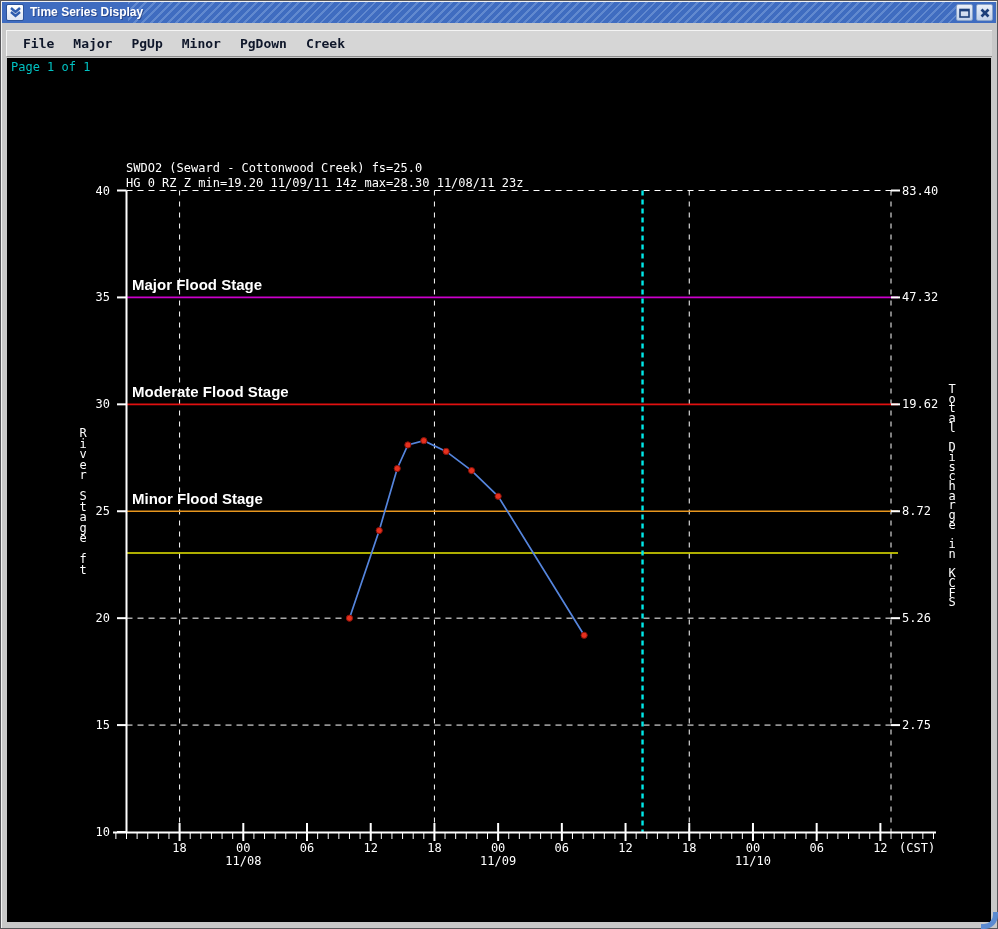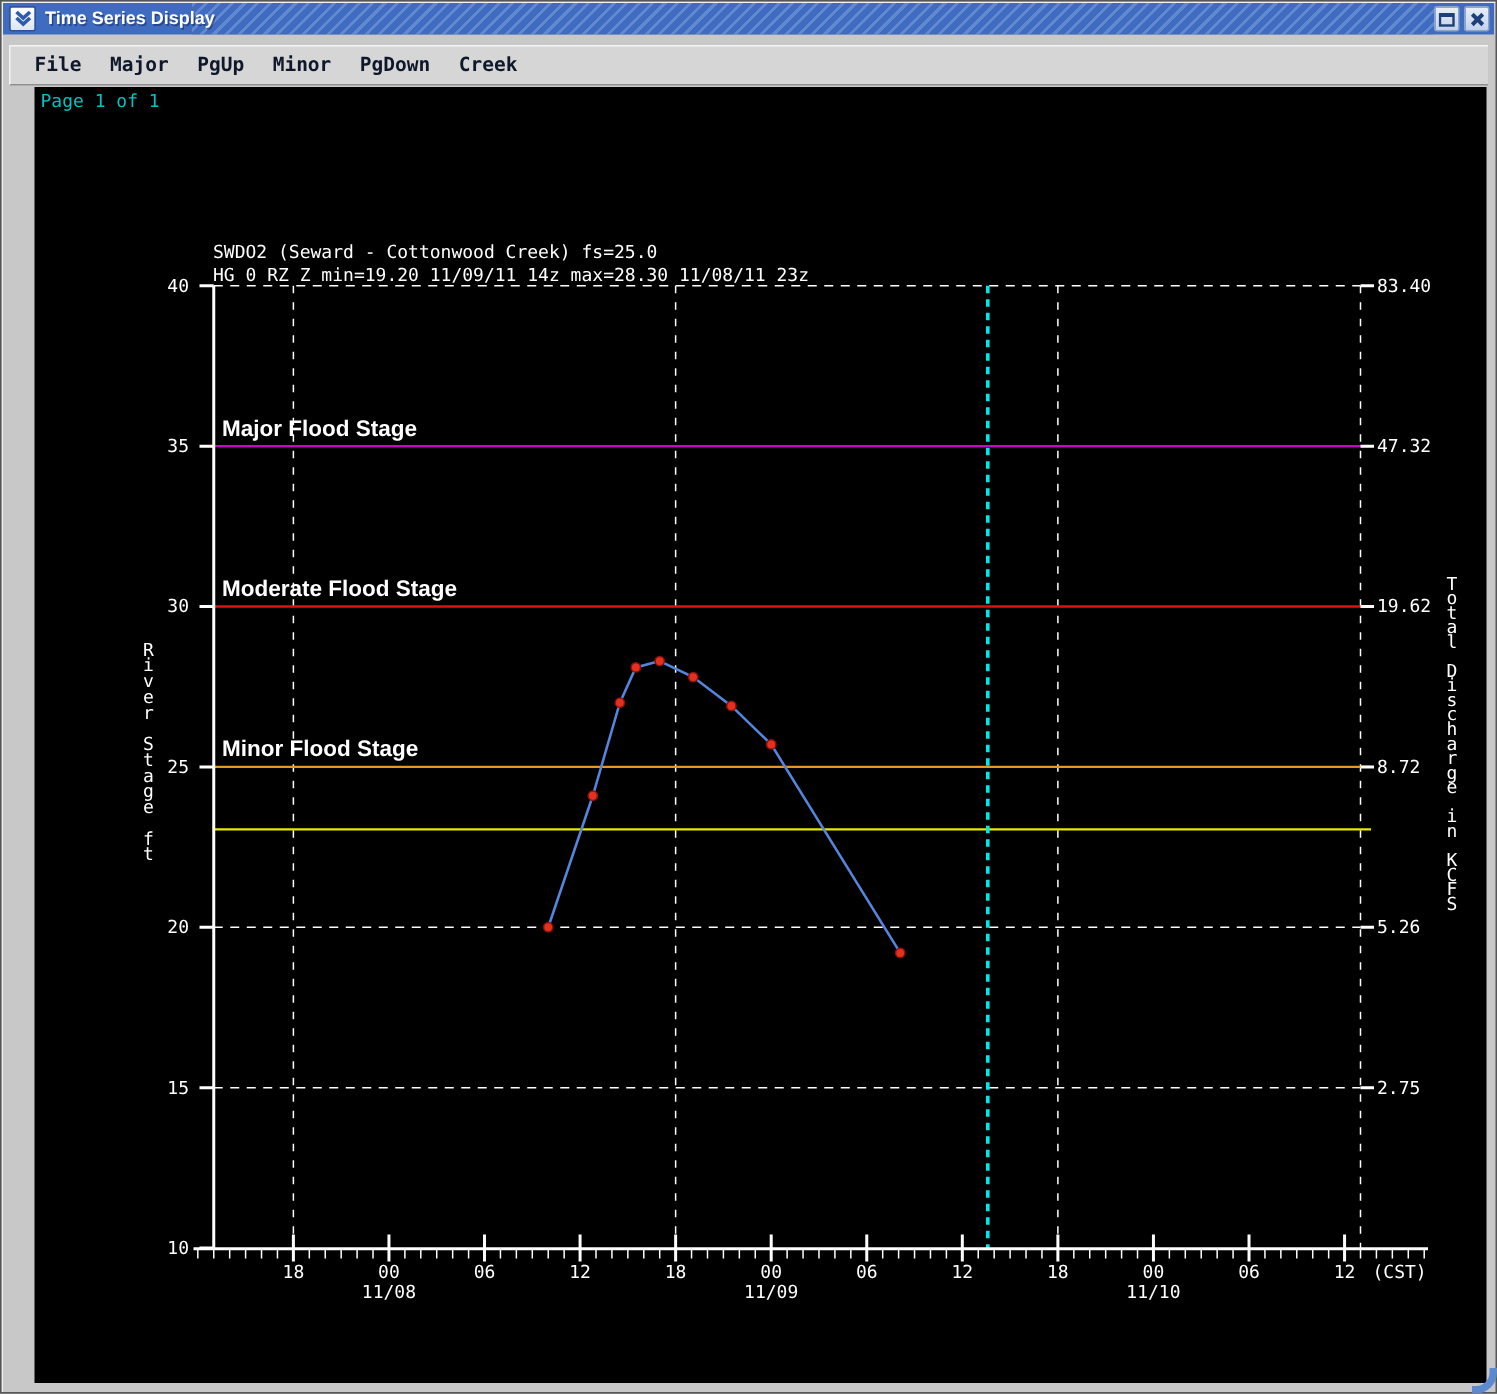--- a/index.html
+++ b/index.html
@@ -42,21 +42,21 @@
     background:#d6d6d6;border-top:1px solid #f4f4f4;border-left:1px solid #f4f4f4;
     border-bottom:1px solid #8e8e8e;
     display:flex;align-items:center;padding-left:16px;
   }
   .menu-item{
     font:bold 13px "DejaVu Sans Mono",monospace;color:#0f172a;
     margin-right:19px;white-space:nowrap;cursor:default;
   }
   .client{
     position:absolute;left:6px;top:57px;right:6px;bottom:6px;
-    background:#000000;overflow:hidden;margin-left:16px;
+    background:#000000;overflow:hidden;
   }
   .page-indicator{
     position:absolute;left:4px;top:2px;
     font:12px "DejaVu Sans Mono",monospace;color:#00c2c2;white-space:nowrap;
   }
   .chart-svg{position:absolute;left:0;top:0;}
   svg text{font-family:"DejaVu Sans Mono",monospace;fill:#ffffff;}
   .t12{font-size:12px;}
   .flood{font:bold 15px "Liberation Sans",sans-serif;}
   .corner-accent{

